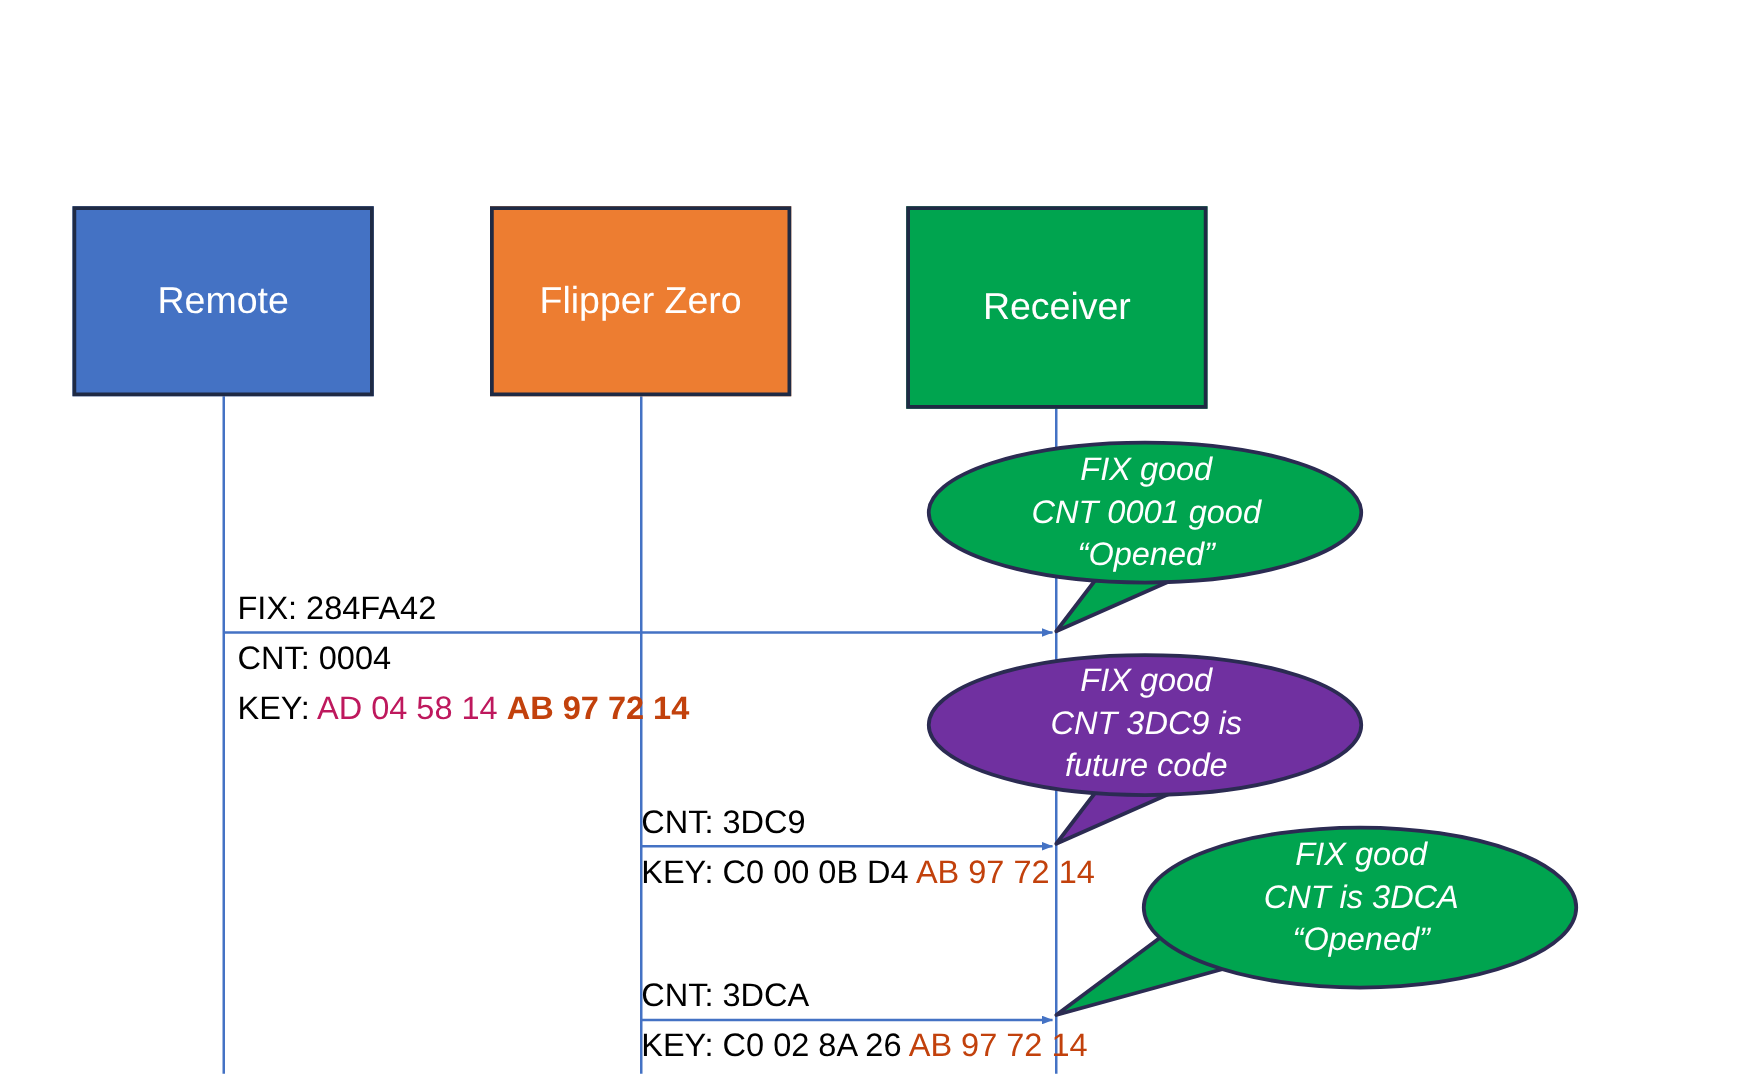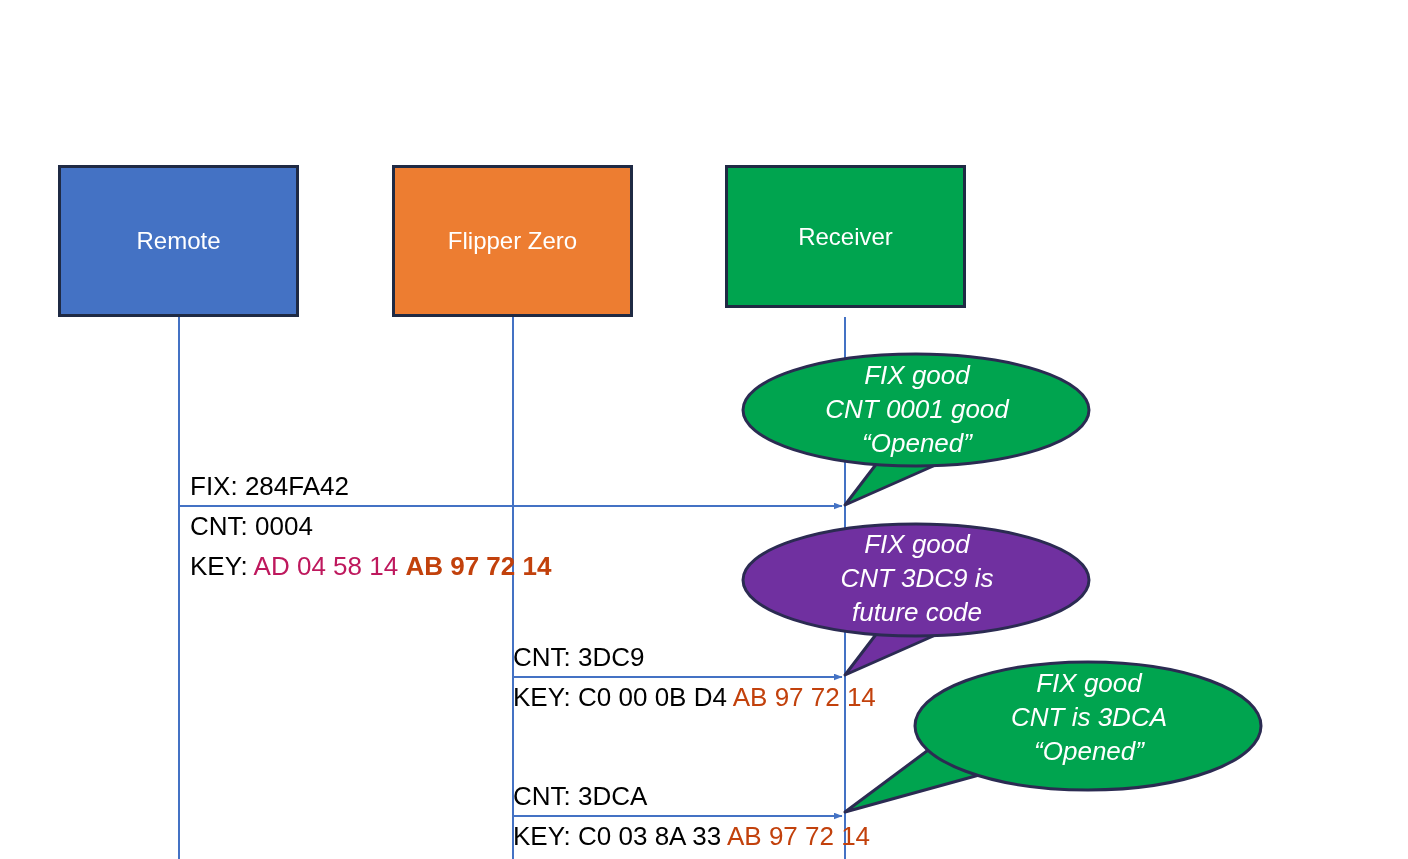--- a/index.html
+++ b/index.html
@@ -44,30 +44,30 @@
   .actor-box {
     position: absolute;
     box-sizing: border-box;
     border: 3px solid #1f2a44;
     display: flex;
     align-items: center;
     justify-content: center;
   }
   .actor-label {
     color: #ffffff;
-    font-size: 24px;
+    font-size: 30px;
     line-height: 28px;
     font-weight: 400;
     white-space: nowrap;
     text-align: center;
   }
 
   #actor-remote  { left: 58px;  top: 165px; width: 241px; height: 152px; background: #4472C4; }
   #actor-flipper { left: 392px; top: 165px; width: 241px; height: 152px; background: #ED7D31; }
-  #actor-receiver{ left: 725px; top: 165px; width: 241px; height: 143px; background: #00A44F; }
+  #actor-receiver{ left: 725px; top: 165px; width: 241px; height: 162px; background: #00A44F; }
 
   
   #diagram-svg {
     position: absolute;
     left: 0;
     top: 0;
     width: 1408px;
     height: 859px;
     overflow: visible;
   }
@@ -162,21 +162,21 @@
   </div>
 
   <div class="msg-text" id="msg1-fix">FIX: 284FA42</div>
   <div class="msg-text" id="msg1-cnt">CNT: 0004</div>
   <div class="msg-text" id="msg1-key"><span>KEY: </span><span class="key-red">AD 04 58 14</span><span> </span><span class="key-green bold">AB 97 72 14</span></div>
 
   <div class="msg-text" id="msg2-cnt">CNT: 3DC9</div>
   <div class="msg-text" id="msg2-key"><span>KEY: </span><span>C0 00 0B D4</span><span> </span><span class="key-green">AB 97 72 14</span></div>
 
   <div class="msg-text" id="msg3-cnt">CNT: 3DCA</div>
-  <div class="msg-text" id="msg3-key"><span>KEY: </span><span>C0 03 8A 33</span><span> </span><span class="key-green">AB 97 72 14</span></div>
+  <div class="msg-text" id="msg3-key"><span>KEY: </span><span>C0 02 8A 26</span><span> </span><span class="key-green">AB 97 72 14</span></div>
 
   <div class="bubble-text" id="bubble1-text">
     <div>FIX good</div>
     <div>CNT 0001 good</div>
     <div>“Opened”</div>
   </div>
 
   <div class="bubble-text" id="bubble2-text">
     <div>FIX good</div>
     <div>CNT 3DC9 is</div>

